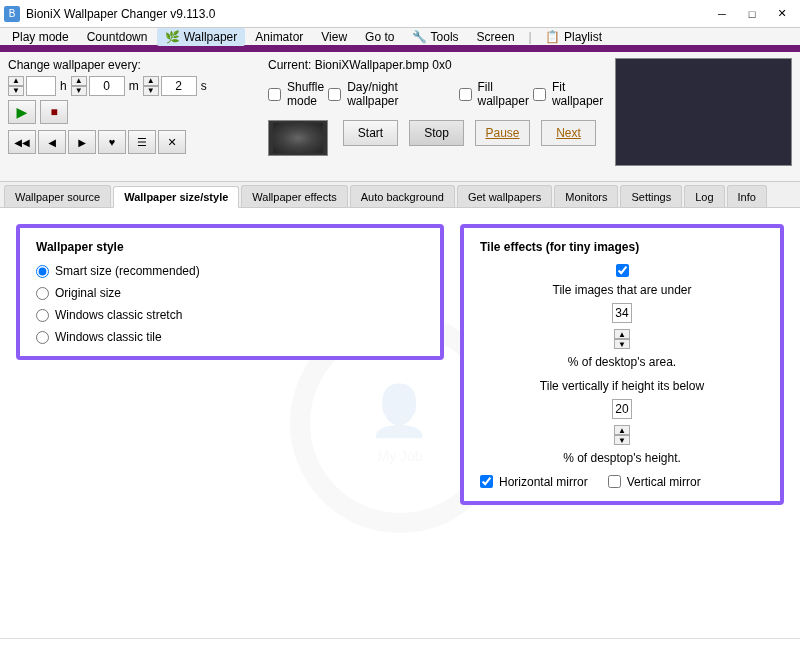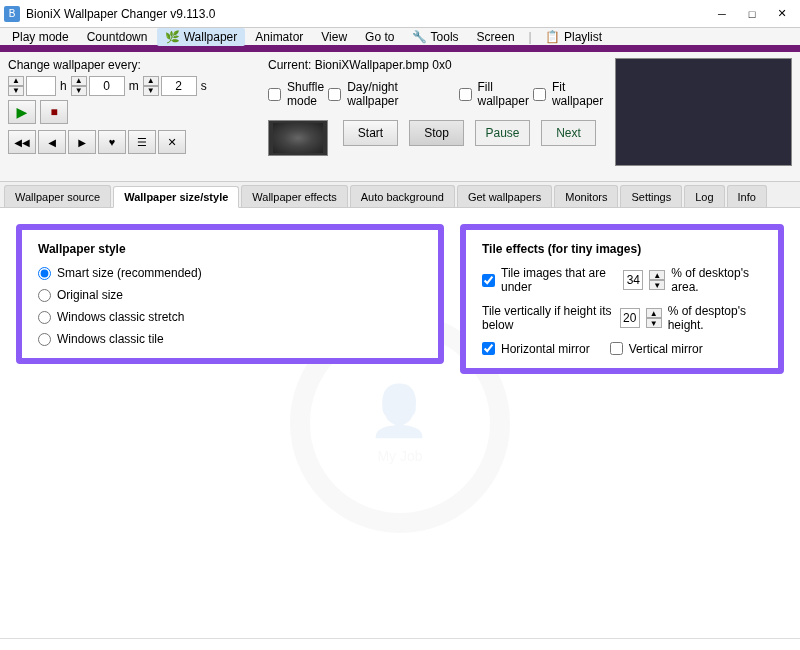--- a/index.html
+++ b/index.html
@@ -170,23 +170,24 @@
       margin-top: 8px;
     }
     .action-btn {
       min-width: 55px; height: 26px;
       border: 1px solid #aaa;
       background: linear-gradient(to bottom, #f8f8f8, #e0e0e0);
       cursor: pointer;
       font-size: 12px;
     }
     .action-btn:disabled {
-      color: #14532d;
+      color: #a16207;
       background: #f0f0f0;
       cursor: default;
+      text-decoration: underline;
     }
     .action-btn.active-btn {
       background: linear-gradient(to bottom, #e8e8e8, #d0d0d0);
     }
 
     .toolbar-right {
       width: 190px;
       height: 108px;
       background: #2a2a3a;
       border: 1px solid #888;
@@ -242,21 +243,21 @@
       width: 220px; height: 220px;
       border-radius: 50%;
       border: 20px solid #aaa;
       display: flex; align-items: center; justify-content: center;
       font-size: 28px;
       color: #aaa;
       flex-direction: column;
     }
 
     .section-box {
-      border: 6px solid #8b5cf6;
+      border: 4px solid #8b5cf6;
       border-radius: 4px;
       padding: 12px 16px;
       margin-bottom: 16px;
       background: white;
     }
     .section-title {
       font-size: 12px;
       font-weight: bold;
       margin-bottom: 10px;
     }
@@ -273,20 +274,21 @@
       font-size: 12px;
     }
     .radio-row input[type=radio] { cursor: pointer; }
 
     .tile-row {
       display: flex;
       align-items: center;
       gap: 6px;
       margin-bottom: 10px;
       font-size: 12px;
+      flex-direction: column;
     }
     .tile-row input[type=checkbox] { cursor: pointer; }
     .tile-input {
       width: 20px; height: 20px;
       border: 1px solid #aaa;
       text-align: center;
       font-size: 12px;
     }
     .tile-spinners {
       display: flex;

